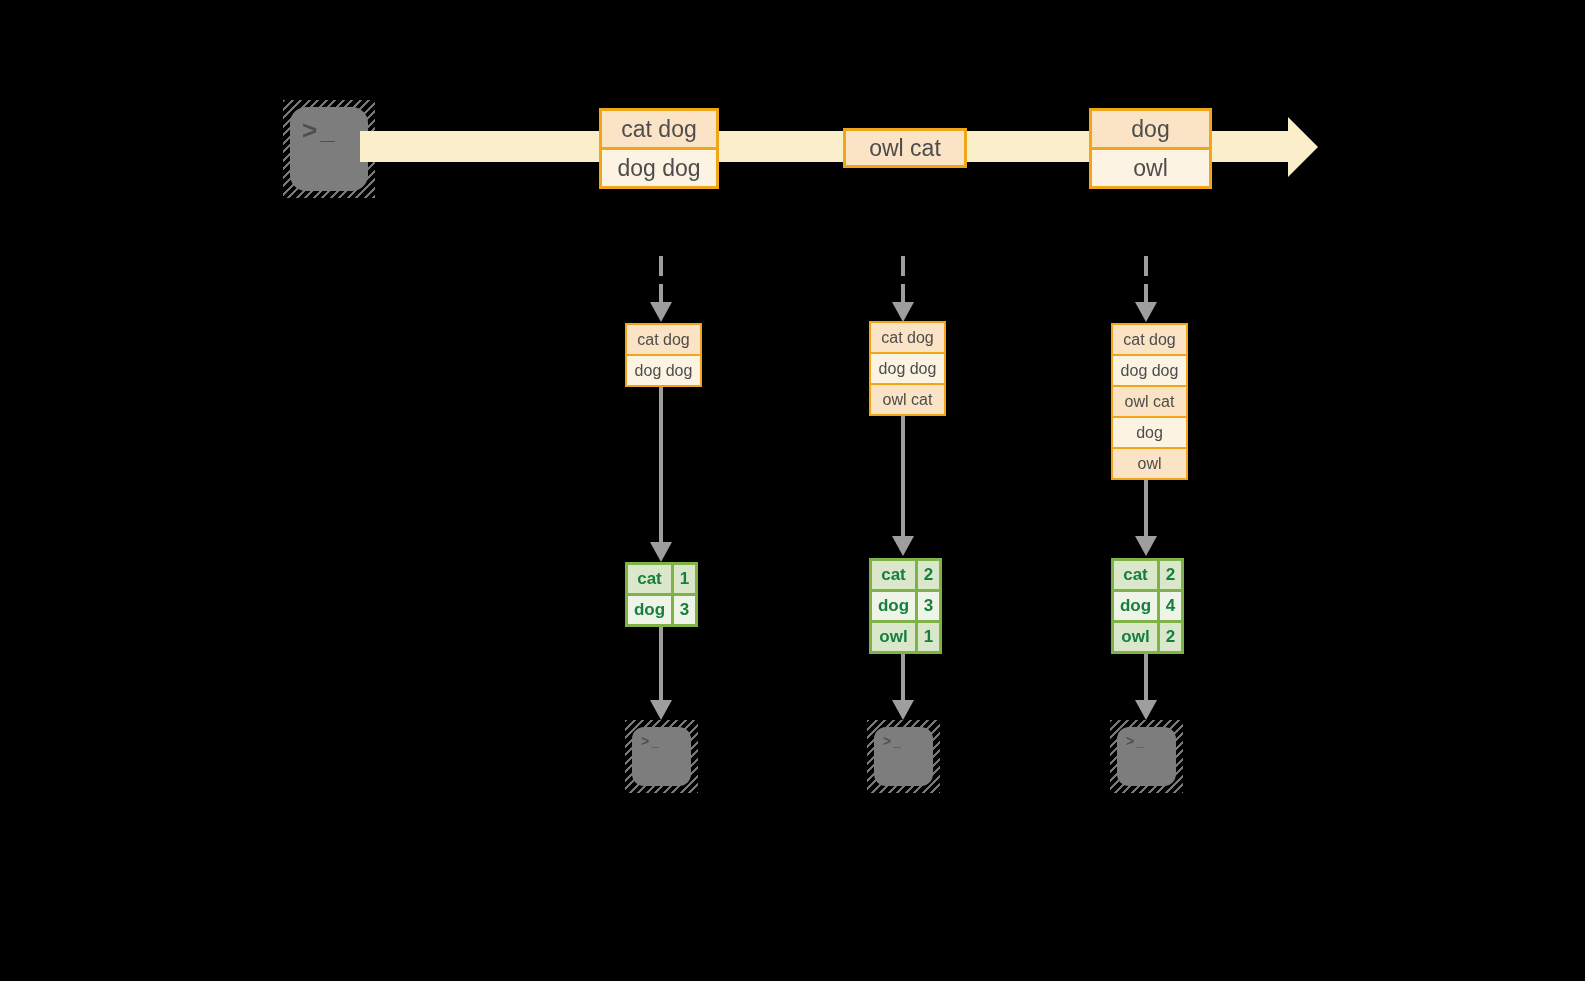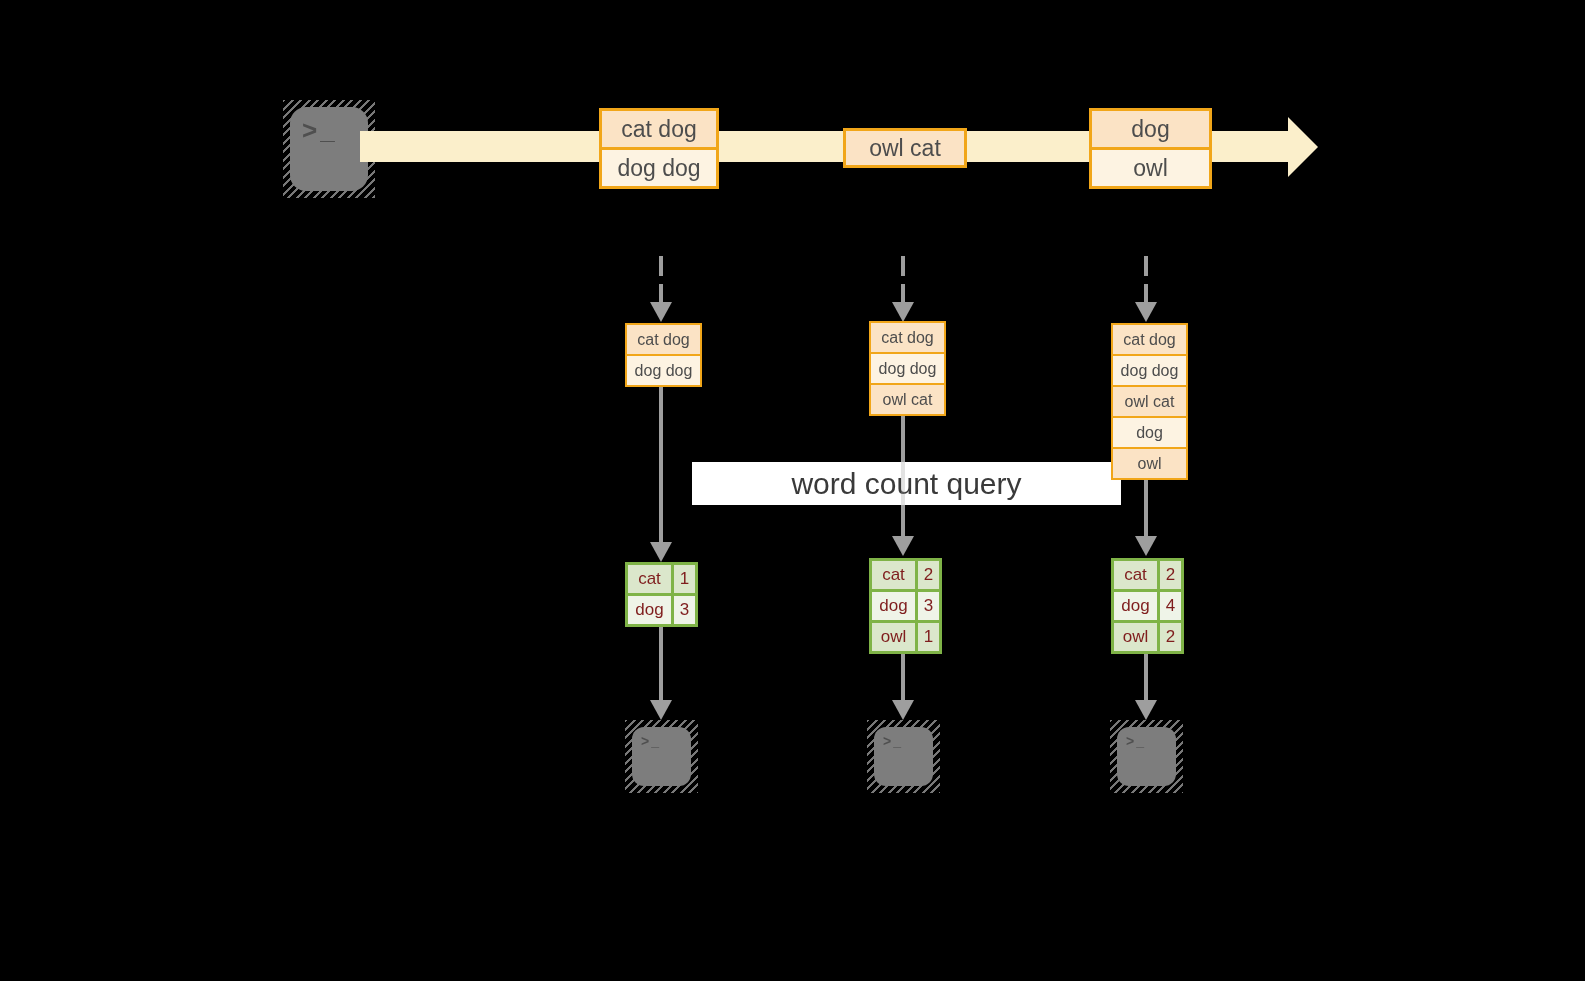--- a/index.html
+++ b/index.html
@@ -68,21 +68,21 @@
 
   
   .gtable{
     border:3px solid #7FB347;z-index:2;display:flex;flex-direction:column;
     box-sizing:border-box;
   }
   .grow{display:flex;height:28px;}
   .grow + .grow{border-top:3px solid #7FB347;}
   .gcell{
     display:flex;align-items:center;justify-content:center;
-    color:#7f1d1d;font-size:17px;
+    color:#15803d;font-size:17px;font-weight:bold;
   }
   .gcell.word{flex:1;}
   .gcell.val{width:21px;border-left:3px solid #7FB347;}
   .grow.dark .gcell{background:#DBE7CB;}
   .grow.light .gcell{background:#EFF4E8;}
 </style>
 </head>
 <body>
 
 <div class="stage">
@@ -132,23 +132,20 @@
     <div class="orow peach sep">owl</div>
   </div>
 
   <div class="abs vline" style="left:659px;top:387px;height:155px;"></div>
   <div class="abs ahead" style="left:650px;top:542px;"></div>
   <div class="abs vline" style="left:901px;top:416px;height:120px;"></div>
   <div class="abs ahead" style="left:892px;top:536px;"></div>
   <div class="abs vline" style="left:1144px;top:480px;height:56px;"></div>
   <div class="abs ahead" style="left:1135px;top:536px;"></div>
 
-  <div class="abs query-box" style="left:692px;top:462px;width:429px;height:43px;">
-    <span>word count query</span>
-  </div>
   <div class="abs arrow-through" style="left:901px;top:462px;width:4px;height:43px;"></div>
 
   <div class="abs gtable" style="left:625px;top:562px;width:73px;">
     <div class="grow dark">
       <div class="gcell word">cat</div>
       <div class="gcell val">1</div>
     </div>
     <div class="grow light">
       <div class="gcell word">dog</div>
       <div class="gcell val">3</div>

